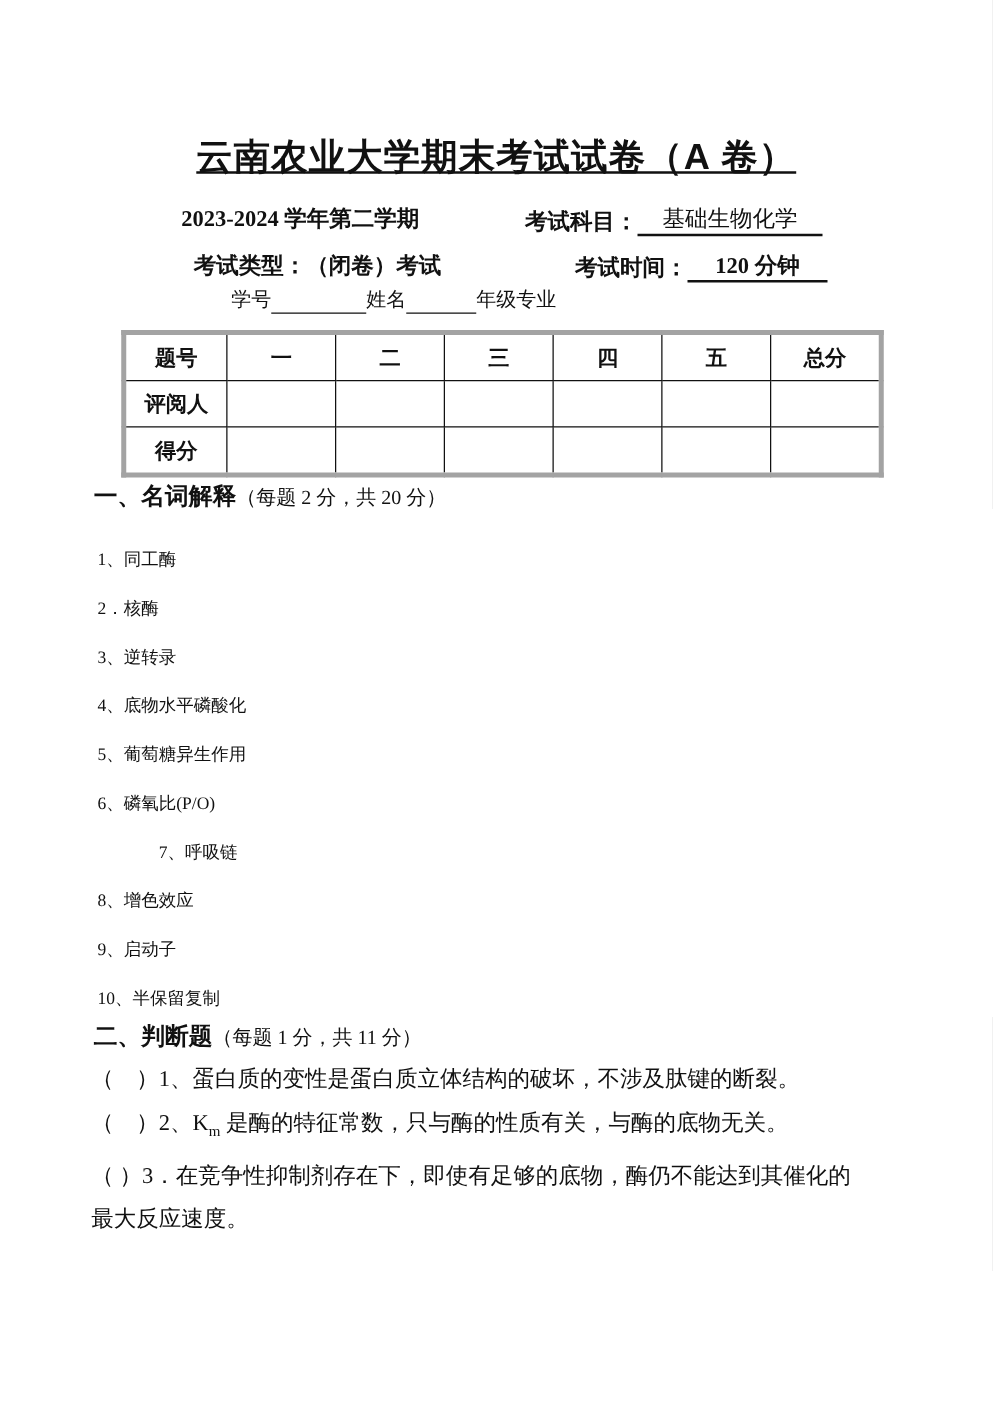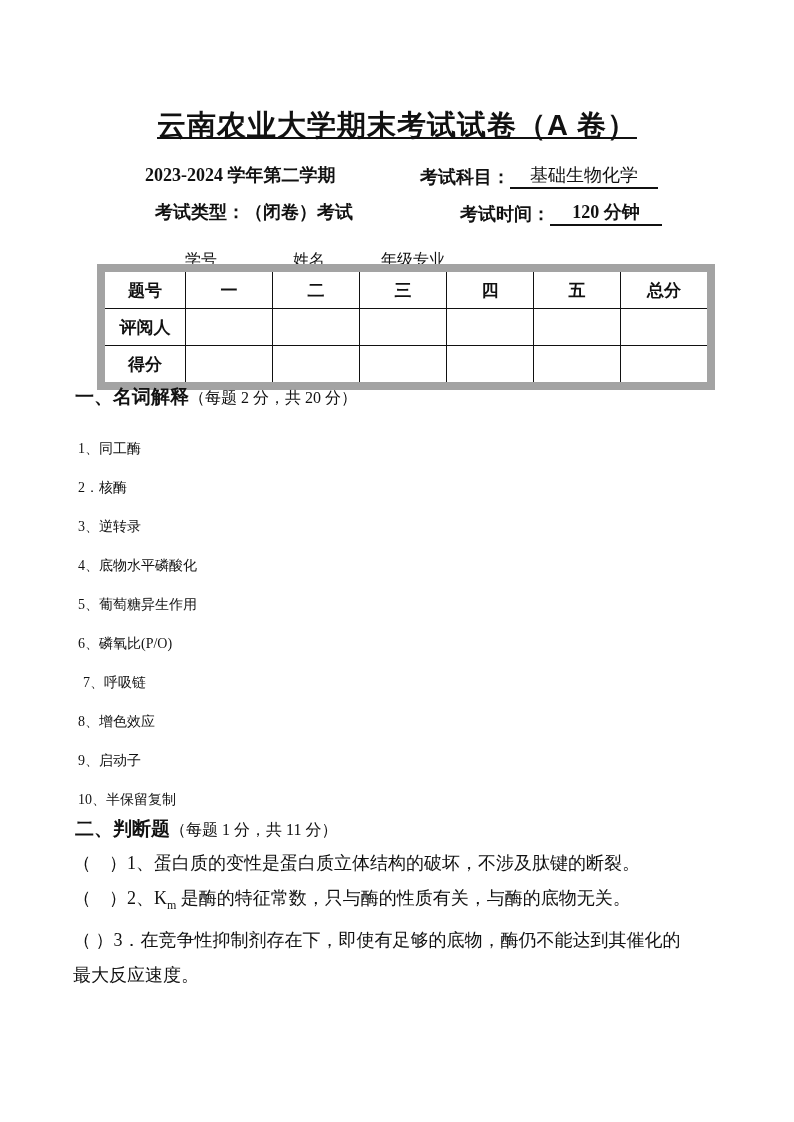--- a/index.html
+++ b/index.html
@@ -31,57 +31,57 @@
   .time-group{top:200px;left:460px;}
   .blank{
     display:inline-block;
     border-bottom:2px solid #111;
     text-align:center;
     vertical-align:bottom;
   }
   .subject-blank{width:148px;font-weight:normal;}
   .time-blank{width:112px;font-weight:bold;}
   
-  .student{top:250px;left:185px;font-size:16px;white-space:nowrap;}
+  .student{top:230px;left:185px;font-size:16px;white-space:nowrap;}
   .student .blank{border-bottom:1px solid #111;height:19px;}
   .id-blank{width:76px;}
   .name-blank{width:56px;}
   
   .score-table{
     top:264px;left:97px;
     border-collapse:collapse;
     font-family:"Liberation Sans","DejaVu Sans",sans-serif;
     font-size:17px;font-weight:bold;
   }
   .score-table table{border-collapse:collapse;}
   .score-table td,.score-table th{
     border:1px solid #111;
     height:36px;
     text-align:center;
     padding:0;
   }
-  .score-table table{border:8px solid #a3a3a3;}
+  .score-table table{border:4px solid #a3a3a3;}
   .col-label{width:80px;}
   .col-score{width:86px;}
   
   .section-head{
     font-family:"Liberation Sans","DejaVu Sans",sans-serif;
     font-weight:bold;font-size:19px;
     white-space:nowrap;
   }
   .section-head .note{
     font-family:"Liberation Serif","DejaVu Serif",serif;
     font-weight:normal;font-size:16px;
   }
   .sec1{top:384px;left:75px;}
   .sec2{top:816px;left:75px;}
   
   .terms{top:436px;left:78px;font-size:14px;}
   .terms .term-item{height:39px;line-height:26px;}
-  .terms .term-item:nth-child(7){padding-left:5px;}
+  .terms .term-item:nth-child(7){padding-left:5px;margin-left:44px;}
   
   .judgments{top:846px;left:73px;font-size:18px;width:617px;}
   .judgments p{margin:0;line-height:35px;}
   sub{font-size:12px;}
 </style>
 </head>
 <body>
 
 <div class="page">
 

